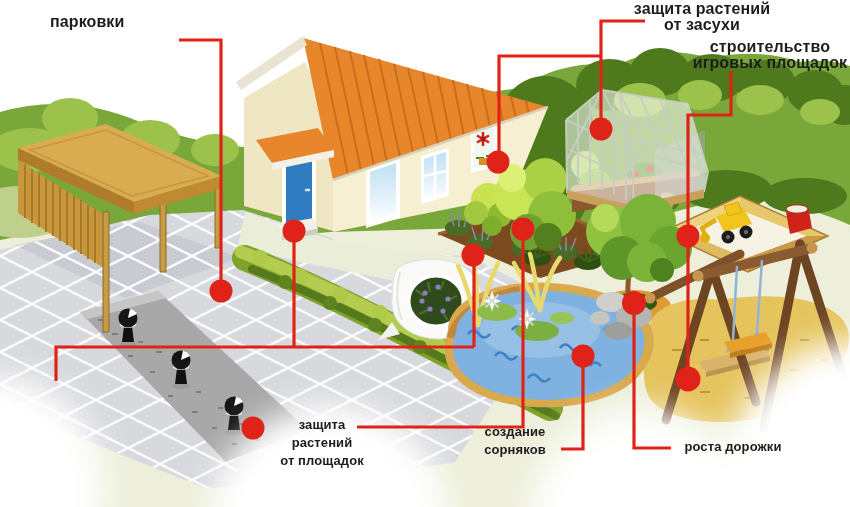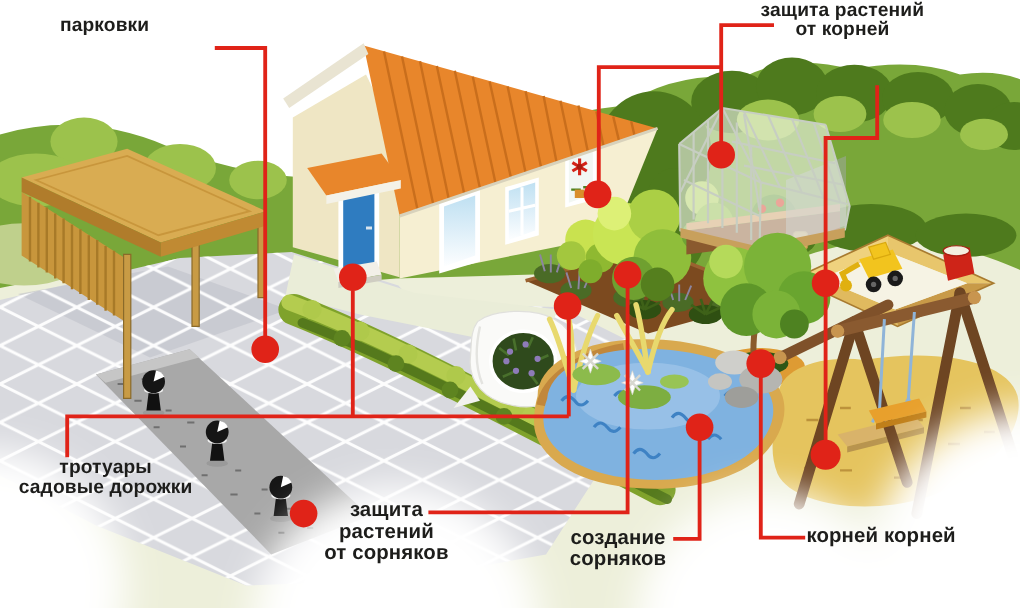--- a/index.html
+++ b/index.html
@@ -2,27 +2,27 @@
 <html><head>
 <meta charset="utf-8">
 <style>
   html,body{margin:0;padding:0;background:#fff;}
   #stage{position:relative;width:850px;height:507px;overflow:hidden;background:#fff;
          font-family:"Liberation Sans",sans-serif;}
   #scene{position:absolute;left:0;top:0;}
   .label{position:absolute;font-weight:bold;color:#1d1d1b;text-align:center;
          font-size:16px;line-height:15.5px;letter-spacing:.1px;white-space:nowrap;}
   .label .ln{display:block;}
-  .l3{line-height:18px;font-size:17px;}
+  .l3{line-height:18px;font-size:13px;}
   #lb-parking{left:50px;top:14px;width:126px;text-align:left;}
   #lb-drought{left:612px;top:1px;width:180px;}
   #lb-playground{left:690px;top:39px;width:160px;}
   #lb-paths{left:0px;top:381px;width:176px;line-height:17px;}
   #lb-weeds{left:258px;top:416px;width:128px;}
-  #lb-ponds{left:440px;top:439px;width:150px;}
+  #lb-ponds{left:440px;top:423px;width:150px;}
   #lb-roots{left:672px;top:438px;width:122px;}
 </style>
 </head>
 <body>
 
 <div id="stage">
 <svg id="scene" width="850" height="507" viewBox="0 0 850 507">
   <defs>
     <pattern id="grout" width="64" height="32" patternUnits="userSpaceOnUse">
       <path d="M0,0 L64,32 M0,32 L64,0" stroke="#ffffff" stroke-width="2.4" fill="none"></path>
@@ -413,31 +413,31 @@
     <circle cx="583" cy="356" r="11.5"></circle>
     <circle cx="634" cy="303" r="12"></circle>
   </g>
 </svg>
 
   <div class="label" id="lb-parking">
     <span class="ln">парковки</span>
   </div>
   <div class="label" id="lb-drought">
     <span class="ln">защита растений</span>
-    <span class="ln">от корней</span>
-  </div>
-  <div class="label" id="lb-paths">
-    <span class="ln">тротуары</span>
-    <span class="ln">садовые дорожки</span>
+    <span class="ln">от засухи</span>
+  </div>
+  <div class="label" id="lb-playground">
+    <span class="ln">строительство</span>
+    <span class="ln">игровых площадок</span>
   </div>
   <div class="label l3" id="lb-weeds">
     <span class="ln">защита</span>
     <span class="ln">растений</span>
-    <span class="ln">от сорняков</span>
+    <span class="ln">от площадок</span>
   </div>
   <div class="label l3" id="lb-ponds">
     <span class="ln">создание</span>
     <span class="ln">сорняков</span>
   </div>
   <div class="label l3" id="lb-roots">
-    <span class="ln">корней корней</span>
+    <span class="ln">роста дорожки</span>
   </div>
 </div>
 
 </body></html>

